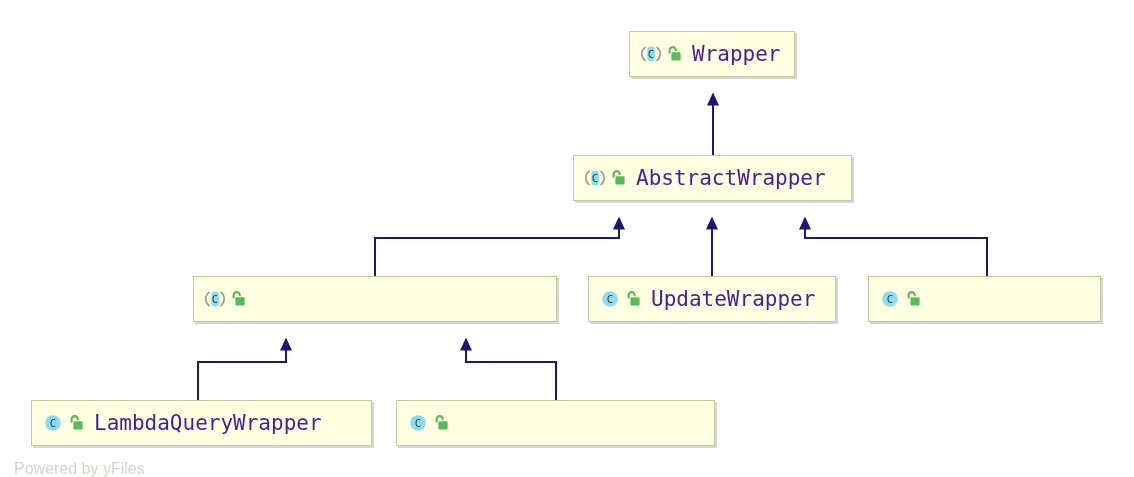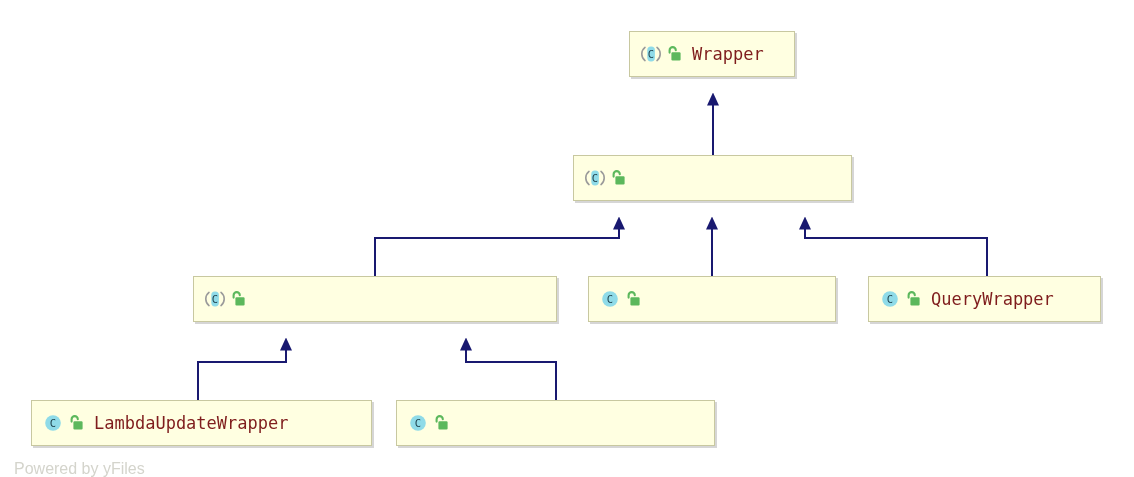--- a/index.html
+++ b/index.html
@@ -43,23 +43,23 @@
   }
   .class-icon {
     display: block;
   }
   .lock-icon {
     display: block;
     margin-left: 4px;
   }
   .node-label {
     font-family: "DejaVu Sans Mono", monospace;
-    font-size: 17px;
+    font-size: 21px;
     line-height: 1;
-    color: #7f1d1d;
+    color: #4c1d95;
     white-space: nowrap;
     letter-spacing: 0px;
   }
   #watermark {
     position: absolute;
     left: 14px;
     top: 460px;
     font-family: "Liberation Sans", sans-serif;
     font-size: 16px;
     color: #d4d4cc;
@@ -110,20 +110,21 @@
           <path d="M5.0 4.4 A 8.4 8.4 0 0 0 5.0 17.6" stroke="#9a9a9a" stroke-width="1.6" fill="none" stroke-linecap="round"></path>
           <path d="M17.0 4.4 A 8.4 8.4 0 0 1 17.0 17.6" stroke="#9a9a9a" stroke-width="1.6" fill="none" stroke-linecap="round"></path>
           <rect x="7.3" y="3.6" width="7.6" height="14.8" rx="3.6" fill="#8fdbe8"></rect>
           <text x="11" y="11" text-anchor="middle" dominant-baseline="central" font-family="DejaVu Sans Mono, monospace" font-size="10.5" fill="#1c3f4a">C</text>
         </svg>
         <svg class="lock-icon" width="16" height="18" viewBox="0 0 16 18">
           <path d="M3.6 7.6 V5.2 a3.1 3.1 0 0 1 6.2 0" stroke="#5cb85c" stroke-width="2.1" fill="none" stroke-linecap="round"></path>
           <rect x="5.4" y="7.3" width="9.2" height="8.2" rx="1.1" fill="#5cb85c"></rect>
         </svg>
       </span>
+    <span class="node-label">AbstractWrapper</span>
   </div>
 
   <div class="uml-node" style="left: 193px; top: 276px; width: 364px;">
     <span class="node-icons">
         <svg class="class-icon" width="22" height="22" viewBox="0 0 22 22">
           <path d="M5.0 4.4 A 8.4 8.4 0 0 0 5.0 17.6" stroke="#9a9a9a" stroke-width="1.6" fill="none" stroke-linecap="round"></path>
           <path d="M17.0 4.4 A 8.4 8.4 0 0 1 17.0 17.6" stroke="#9a9a9a" stroke-width="1.6" fill="none" stroke-linecap="round"></path>
           <rect x="7.3" y="3.6" width="7.6" height="14.8" rx="3.6" fill="#8fdbe8"></rect>
           <text x="11" y="11" text-anchor="middle" dominant-baseline="central" font-family="DejaVu Sans Mono, monospace" font-size="10.5" fill="#1c3f4a">C</text>
         </svg>
@@ -138,48 +139,48 @@
     <span class="node-icons">
         <svg class="class-icon" width="22" height="22" viewBox="0 0 22 22">
           <circle cx="11" cy="11" r="7.8" fill="#8fdbe8"></circle>
           <text x="11" y="11" text-anchor="middle" dominant-baseline="central" font-family="DejaVu Sans Mono, monospace" font-size="10.5" fill="#1c3f4a">C</text>
         </svg>
         <svg class="lock-icon" width="16" height="18" viewBox="0 0 16 18">
           <path d="M3.6 7.6 V5.2 a3.1 3.1 0 0 1 6.2 0" stroke="#5cb85c" stroke-width="2.1" fill="none" stroke-linecap="round"></path>
           <rect x="5.4" y="7.3" width="9.2" height="8.2" rx="1.1" fill="#5cb85c"></rect>
         </svg>
       </span>
+    <span class="node-label">UpdateWrapper</span>
   </div>
 
   <div class="uml-node" style="left: 868px; top: 276px; width: 233px;">
     <span class="node-icons">
         <svg class="class-icon" width="22" height="22" viewBox="0 0 22 22">
           <circle cx="11" cy="11" r="7.8" fill="#8fdbe8"></circle>
           <text x="11" y="11" text-anchor="middle" dominant-baseline="central" font-family="DejaVu Sans Mono, monospace" font-size="10.5" fill="#1c3f4a">C</text>
         </svg>
         <svg class="lock-icon" width="16" height="18" viewBox="0 0 16 18">
           <path d="M3.6 7.6 V5.2 a3.1 3.1 0 0 1 6.2 0" stroke="#5cb85c" stroke-width="2.1" fill="none" stroke-linecap="round"></path>
           <rect x="5.4" y="7.3" width="9.2" height="8.2" rx="1.1" fill="#5cb85c"></rect>
         </svg>
       </span>
-    <span class="node-label">QueryWrapper</span>
   </div>
 
   <div class="uml-node" style="left: 31px; top: 400px; width: 341px;">
     <span class="node-icons">
         <svg class="class-icon" width="22" height="22" viewBox="0 0 22 22">
           <circle cx="11" cy="11" r="7.8" fill="#8fdbe8"></circle>
           <text x="11" y="11" text-anchor="middle" dominant-baseline="central" font-family="DejaVu Sans Mono, monospace" font-size="10.5" fill="#1c3f4a">C</text>
         </svg>
         <svg class="lock-icon" width="16" height="18" viewBox="0 0 16 18">
           <path d="M3.6 7.6 V5.2 a3.1 3.1 0 0 1 6.2 0" stroke="#5cb85c" stroke-width="2.1" fill="none" stroke-linecap="round"></path>
           <rect x="5.4" y="7.3" width="9.2" height="8.2" rx="1.1" fill="#5cb85c"></rect>
         </svg>
       </span>
-    <span class="node-label">LambdaUpdateWrapper</span>
+    <span class="node-label">LambdaQueryWrapper</span>
   </div>
 
   <div class="uml-node" style="left: 396px; top: 400px; width: 319px;">
     <span class="node-icons">
         <svg class="class-icon" width="22" height="22" viewBox="0 0 22 22">
           <circle cx="11" cy="11" r="7.8" fill="#8fdbe8"></circle>
           <text x="11" y="11" text-anchor="middle" dominant-baseline="central" font-family="DejaVu Sans Mono, monospace" font-size="10.5" fill="#1c3f4a">C</text>
         </svg>
         <svg class="lock-icon" width="16" height="18" viewBox="0 0 16 18">
           <path d="M3.6 7.6 V5.2 a3.1 3.1 0 0 1 6.2 0" stroke="#5cb85c" stroke-width="2.1" fill="none" stroke-linecap="round"></path>

